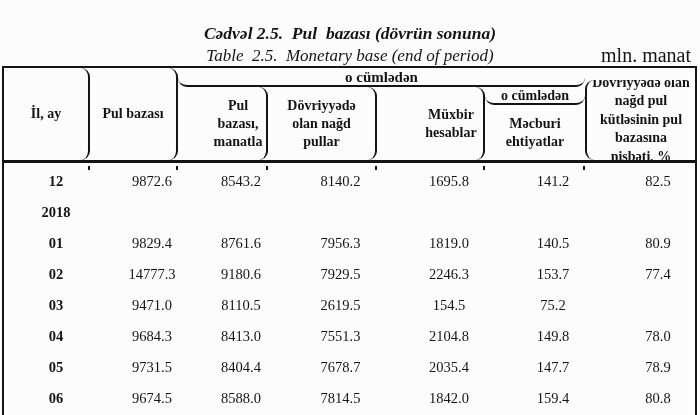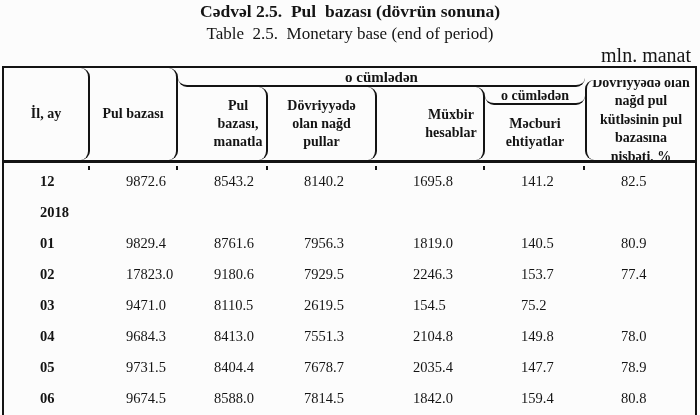--- a/index.html
+++ b/index.html
@@ -6,21 +6,21 @@
   *{ box-sizing:border-box; margin:0; padding:0; }
   html,body{ width:700px; height:415px; overflow:hidden; }
   body{
     background:var(--paper);
     color:var(--ink);
     font-family:"Liberation Serif", serif;
   }
   .page{ position:relative; width:700px; height:415px; }
 
   
-  .titles{ padding-top:0; text-align:center; }
+  .titles{ padding-top:22px; text-align:center;font-style:italic; }
   .title-az{ font-size:17.5px; font-weight:700; white-space:pre-wrap; line-height:23px; }
   .title-en{ font-size:17px; font-weight:400; white-space:pre-wrap; line-height:22px; }
   .unit{ position:absolute; top:44px; right:9px; font-size:20px; }
 
   
   .tbl{
     position:absolute; left:2px; top:66px; bottom:0; width:695px;
     border:2px solid var(--ink); border-bottom:none;
   }
 
@@ -54,21 +54,21 @@
   
   .stub{ position:absolute; top:98px; width:2px; height:4px; background:var(--ink); }
 
   
   .tbody{ position:absolute; left:0; right:0; top:98px; bottom:0; overflow:hidden; }
   .trow{
     display:grid;
     grid-template-columns:86px 88px 90px 109px 108px 100px 1fr;
     height:31px; align-items:center; font-size:14.5px;
   }
-  .cell{ text-align:left;margin-left:36px; }
+  .cell{ text-align:center;margin-left:36px; }
   .cell.label{ font-weight:700; padding-right:18px; }
 </style>
 </head>
 <body>
 
 <div class="page">
 
   <div class="titles">
     <div class="title-az">Cədvəl 2.5.  Pul  bazası (dövrün sonuna)</div>
     <div class="title-en">Table  2.5.  Monetary base (end of period)</div>
@@ -132,21 +132,21 @@
         <div class="cell">9829.4</div>
         <div class="cell">8761.6</div>
         <div class="cell">7956.3</div>
         <div class="cell">1819.0</div>
         <div class="cell">140.5</div>
         <div class="cell">80.9</div>
       </div>
 
       <div class="trow">
         <div class="cell label">02</div>
-        <div class="cell">17823.0</div>
+        <div class="cell">14777.3</div>
         <div class="cell">9180.6</div>
         <div class="cell">7929.5</div>
         <div class="cell">2246.3</div>
         <div class="cell">153.7</div>
         <div class="cell">77.4</div>
       </div>
 
       <div class="trow">
         <div class="cell label">03</div>
         <div class="cell">9471.0</div>

